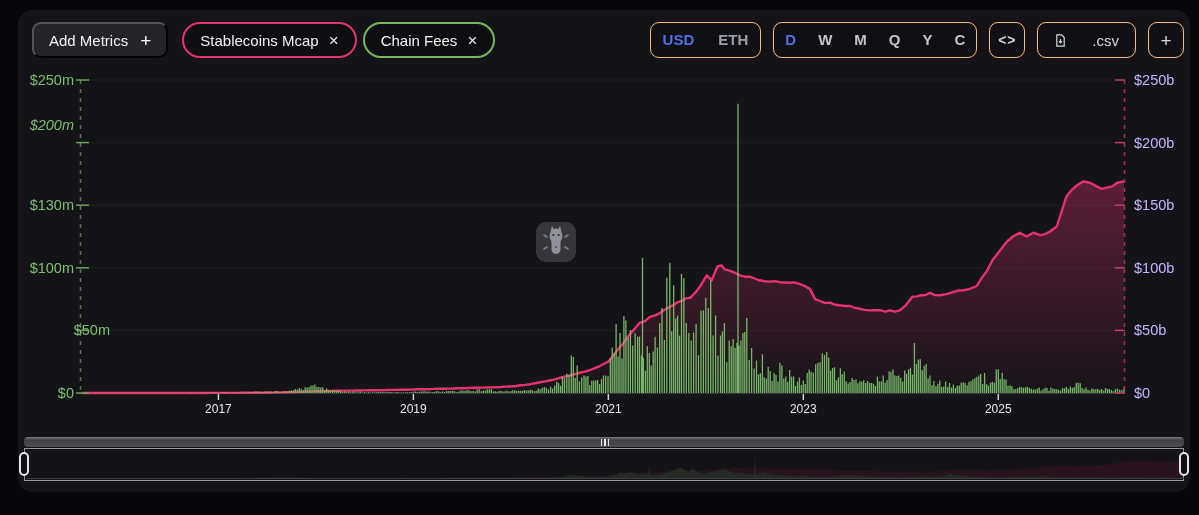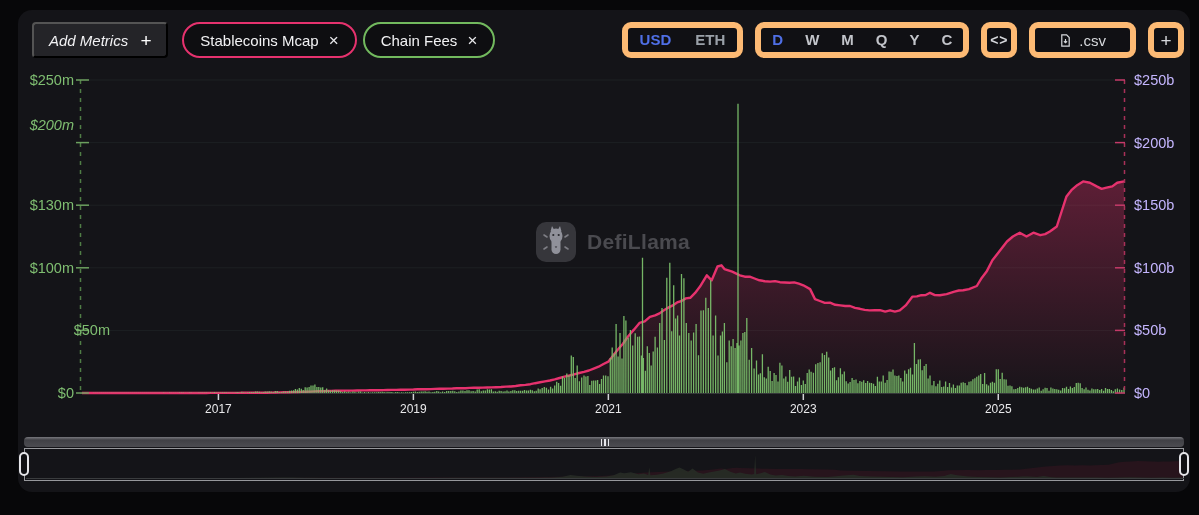--- a/index.html
+++ b/index.html
@@ -2,32 +2,32 @@
 <html><head>
 <meta charset="utf-8">
 <style>
   html,body{margin:0;padding:0;background:#070709;font-family:"Liberation Sans",sans-serif;}
   #app{position:relative;width:1199px;height:515px;background:#070709;overflow:hidden;}
   .panel{position:absolute;left:18px;top:10px;width:1172px;height:482px;background:#141418;border-radius:14px;}
   .toolbar{position:absolute;left:32px;top:22px;width:1152px;height:36px;display:flex;justify-content:space-between;align-items:center;}
   .tb-left,.tb-right{display:flex;align-items:center;}
   .tb-left{gap:14px;}
   .tb-right{gap:12px;}
-  .btn{display:flex;align-items:center;height:36px;border-radius:4px;background:#242428;color:#f2f2f4;font-size:15px;padding:0 15px;cursor:pointer;box-sizing:border-box;font-style:italic;}
+  .btn{display:flex;align-items:center;height:36px;border-radius:9px;background:#242428;color:#f2f2f4;font-size:15px;padding:0 15px;cursor:pointer;box-sizing:border-box;}
   .btn .plus{font-size:19px;font-weight:300;margin-left:12px;color:#ffffff;line-height:1;}
   #pills{display:flex;align-items:center;gap:6px;}
   .pill{display:flex;align-items:center;height:36px;border-radius:19px;background:#0e0e11;border:2px solid #888;color:#f2f2f4;font-size:15px;padding:0 16px;gap:10px;cursor:pointer;box-sizing:border-box;}
   .pill .x{font-size:17px;color:#e9e9ec;line-height:1;cursor:pointer;}
-  .grp{display:flex;align-items:center;height:36px;border:6px solid #fdba74;border-radius:9px;background:#101014;font-size:15px;box-sizing:border-box;}
+  .grp{display:flex;align-items:center;height:36px;border:1px solid #fdba74;border-radius:9px;background:#101014;font-size:15px;box-sizing:border-box;}
   .seg{padding:0 12px;cursor:pointer;font-weight:600;line-height:34px;}
   .seg.cur{color:#9aa0a8;}
   .seg.intv{color:#c2c4ca;padding:0 11px;}
   .seg.active{color:#4f6fe6;}
   .icon-btn{justify-content:center;width:36px;padding:0;color:#d6d8dc;cursor:pointer;}
-  .file-btn{padding:0 24px;gap:7px;color:#d6d8dc;cursor:pointer;}
+  .file-btn{padding:0 16px;gap:25px;color:#d6d8dc;cursor:pointer;}
   .file-btn svg{display:block;}
   .png-accent{border-color:#3c58d8;color:#5277ea;}
   .code-glyph{font-size:14px;letter-spacing:1px;color:#d6d8dc;font-weight:600;}
   .plus-glyph{font-size:19px;font-weight:300;color:#d6d8dc;line-height:1;}
   .axis-label{position:absolute;height:18px;line-height:18px;font-size:14.5px;}
   .axis-left{left:0;width:74px;text-align:right;color:#7fbe71;}
   .axis-right{left:1134px;width:62px;text-align:left;color:#c4b5fd;}
   .x-label{position:absolute;top:402px;width:64px;text-align:center;font-size:12px;color:#e9e9eb;}
   #chart{position:absolute;left:0;top:0;}
   .watermark{position:absolute;left:536px;top:222px;display:flex;align-items:center;gap:11px;pointer-events:none;}
@@ -159,21 +159,20 @@
       <rect x="0" y="0" width="40" height="40" rx="10" fill="#36363b"></rect>
       <path d="M8 13l3 2M32 13l-3 2M8 27l3-2M32 27l-3-2" stroke="#7e7e85" stroke-width="1.6" stroke-linecap="round"></path>
       <path d="M14.5 9.5L16 4l2.5 4.5z" fill="#90919a"></path>
       <path d="M25.5 9.5L24 4l-2.5 4.5z" fill="#90919a"></path>
       <ellipse cx="20" cy="14" rx="6.5" ry="7.5" fill="#90919a"></ellipse>
       <rect x="15.5" y="16" width="9" height="16" rx="4.5" fill="#90919a"></rect>
       <circle cx="17.3" cy="13" r="1.1" fill="#2a2a2f"></circle>
       <circle cx="22.7" cy="13" r="1.1" fill="#2a2a2f"></circle>
       <path d="M18.7 24.5h2.6l-1.3 1.6z" fill="#2a2a2f"></path>
     </svg>
-    <span class="wm-text">DefiLlama</span>
   </div>
 
   <div class="brush-track">
     <div class="grip">
         <i></i>
         <i></i>
         <i></i>
       </div>
   </div>
   <div class="brush-window">

